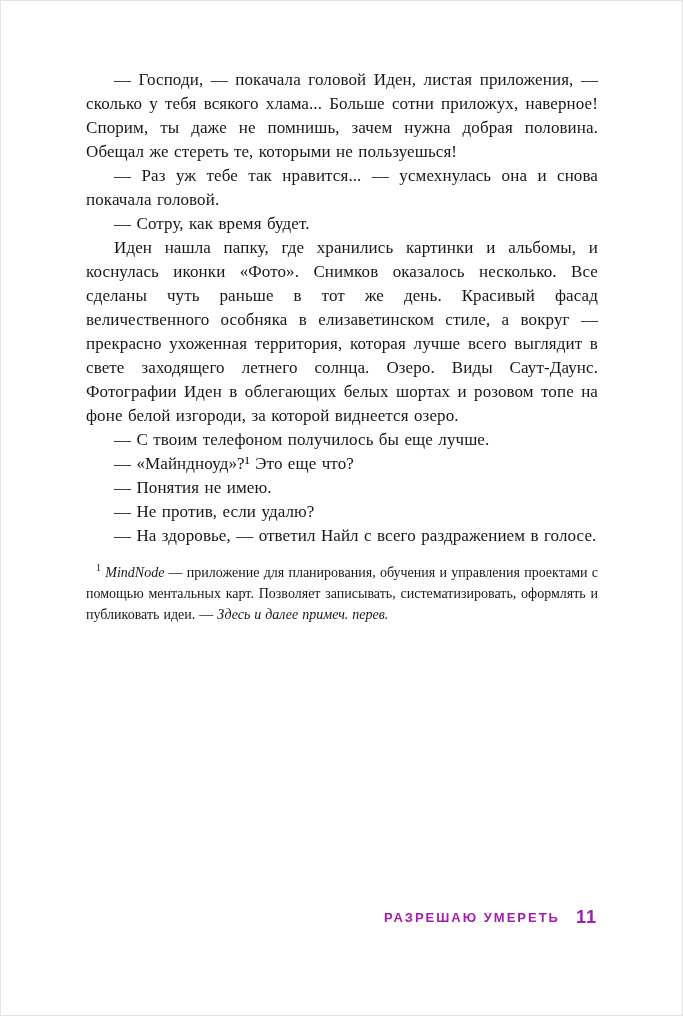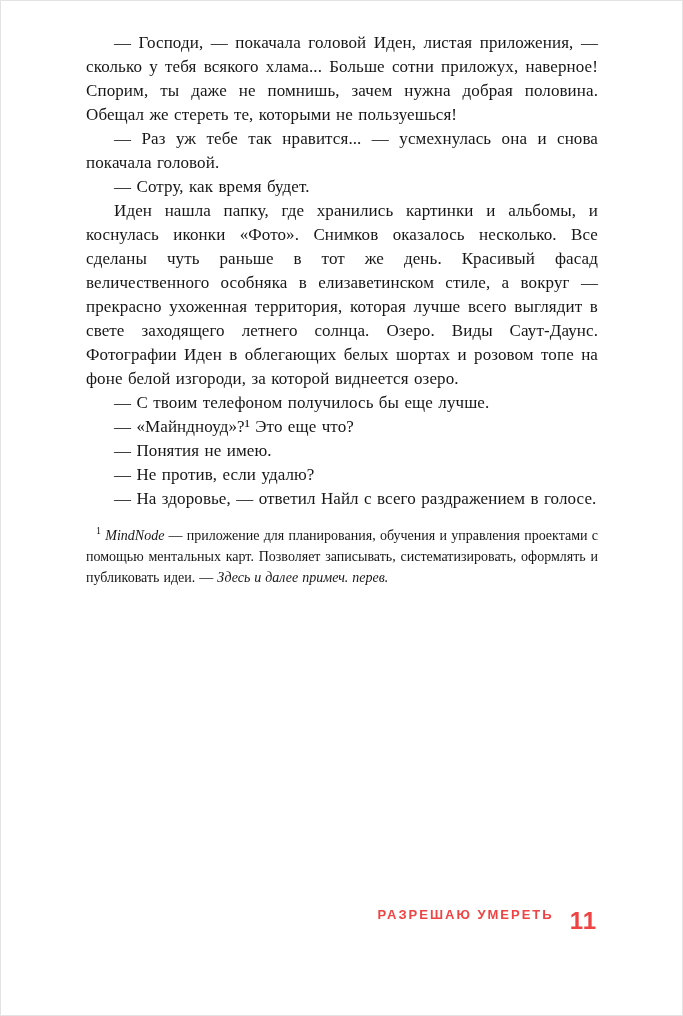--- a/index.html
+++ b/index.html
@@ -3,21 +3,21 @@
 <meta charset="utf-8">
 <style>
   html, body { margin: 0; padding: 0; background: #ffffff; }
   .page {
     position: relative;
     width: 683px;
     height: 1016px;
     background: #ffffff;
     box-sizing: border-box;
     border: 1px solid #e3e3e3;
-    padding: 30px 84px 0 85px;
+    padding: 67px 84px 0 85px;
     font-family: "Liberation Serif", "DejaVu Serif", serif;
     color: #161616;
     overflow: hidden;
   }
   .text-block {
     font-size: 17px;
     line-height: 24px;
     text-align: justify;
     letter-spacing: 0.1px;
   }
@@ -36,33 +36,33 @@
   }
   .footnote .italic { font-style: italic; }
   .fn-marker {
     font-size: 10px;
     vertical-align: super;
     line-height: 0;
   }
   .page-footer {
     position: absolute;
     right: 85px;
-    bottom: 80px;
+    bottom: 87px;
     display: flex;
-    align-items: flex-start;
+    align-items: center;
     font-family: "Liberation Sans", "DejaVu Sans", sans-serif;
-    color: #ef4444;
+    color: #a21caf;
   }
   .running-title {
     font-size: 13px;
     font-weight: 700;
     letter-spacing: 2px;
   }
   .page-number {
-    font-size: 24px;
+    font-size: 18px;
     font-weight: 700;
     margin-left: 16px;
     letter-spacing: 1px;
   }
 </style>
 </head>
 <body>
 
 <div class="page">
 

